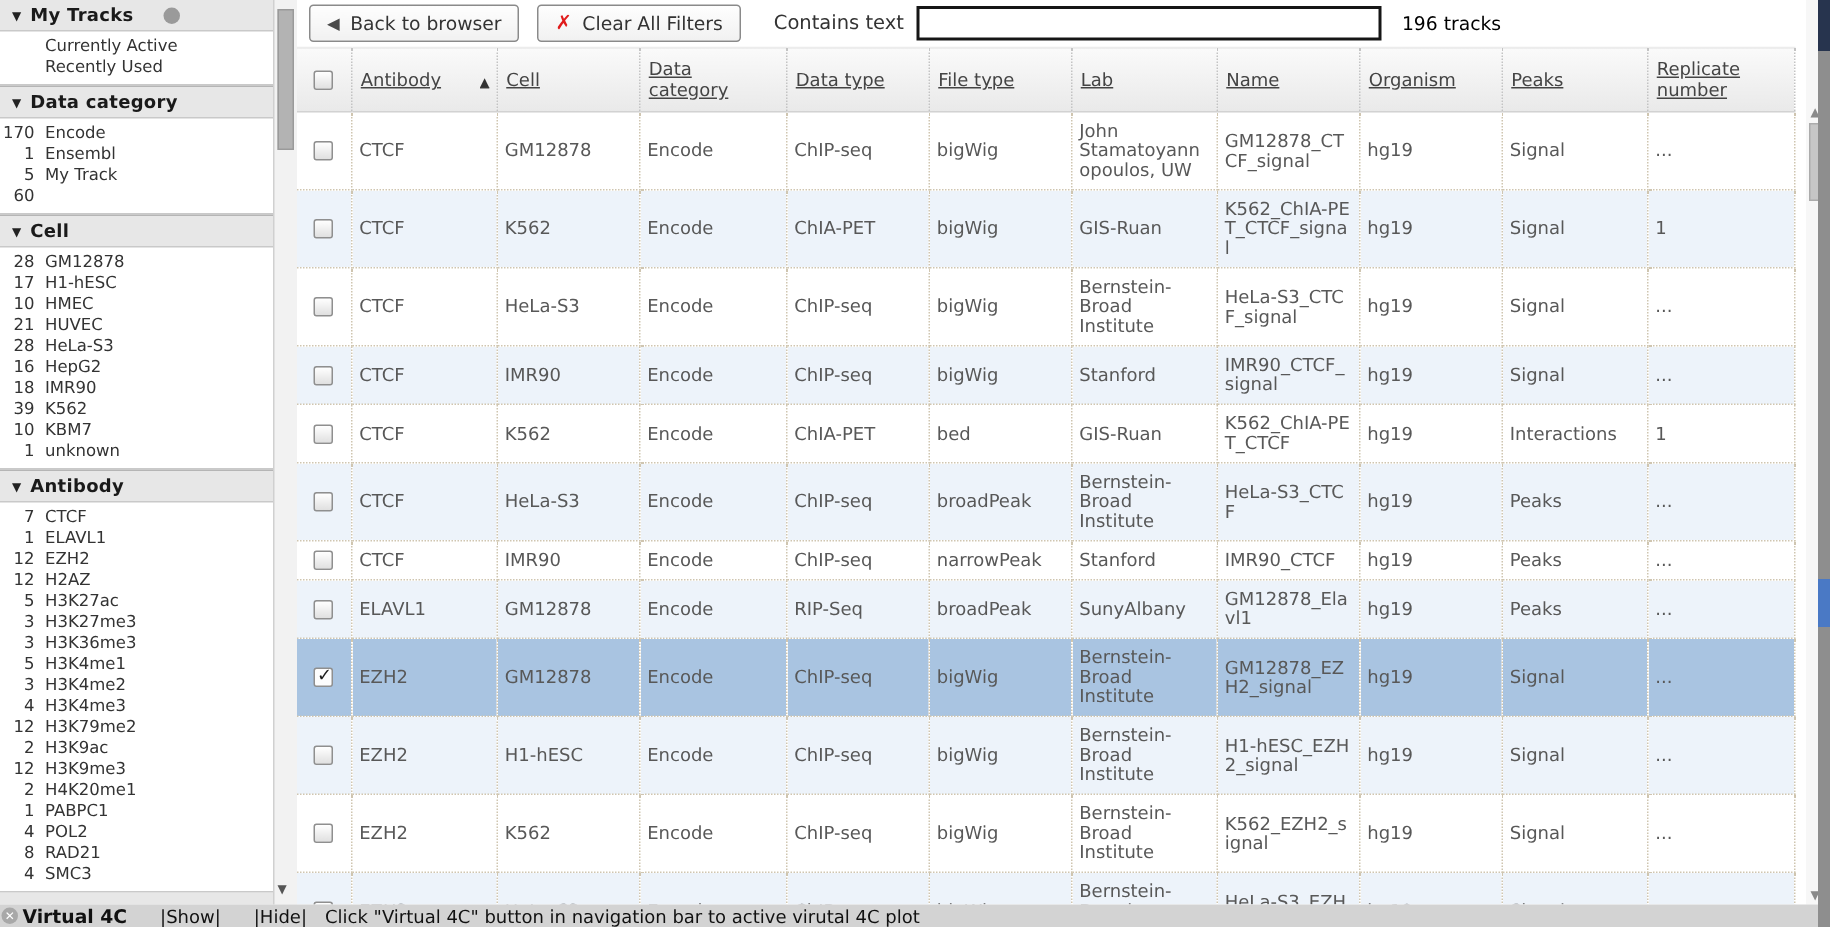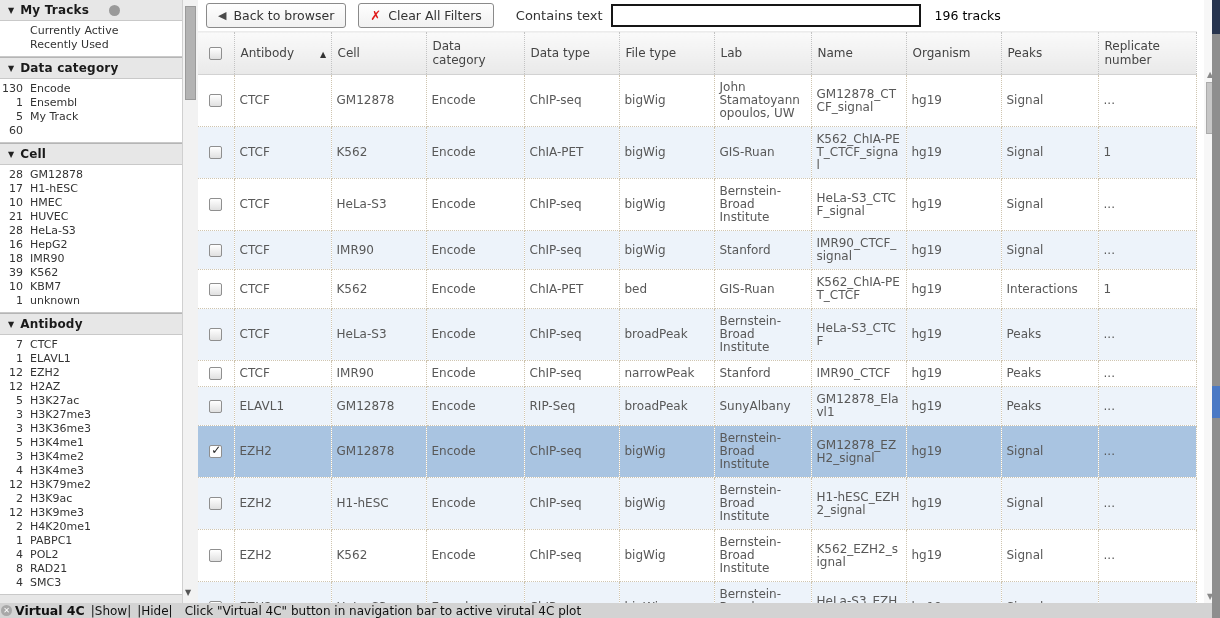--- a/index.html
+++ b/index.html
@@ -38,21 +38,21 @@
                     font-size:12px; padding:0 4px; font-family:inherit; }
   .track-count { font-size:12.5px; color:#000000; margin-left:14px; }
 
   
   .table-zone { flex:1; overflow:hidden; }
   table { border-collapse:collapse; table-layout:fixed; width:998px; }
   col.c-cb{width:36px} col.c1{width:97px} col.c2{width:95px} col.c3{width:98px} col.c4{width:95px}
   col.c5{width:95px} col.c6{width:97px} col.c7{width:95px} col.c8{width:95px} col.c9{width:97px} col.c10{width:98px}
   thead th { background:linear-gradient(#fafafa,#e9e9e9); border-bottom:1px solid #d2d2d2; border-top:1px solid #ececec;
              border-right:1px dotted #c3c3c3; font-size:12px; font-weight:normal; color:#444; text-align:left;
-             padding:7px 6px; height:33px; vertical-align:middle; }
+             padding:7px 6px; height:33px; vertical-align:middle;text-decoration:underline; }
   .sort { font-size:8px; color:#333; margin-left:26px; }
   tbody td { border-right:1px dotted #cfc5b0; border-bottom:1px dotted #cfc5b0; font-size:12px; color:#585858;
              padding:6px 5px; line-height:13px; vertical-align:middle; overflow:hidden; }
   tbody tr { background:#fff; }
   tbody tr:nth-child(even) { background:#edf3fa; }
   tbody tr.selected { background:#a9c4e1; }
   .col-name { word-break:break-all; }
   .col-lab { overflow-wrap:break-word; }
   .cb-col { text-align:center; }
   .cb { display:inline-block; width:13px; height:13px; border:1px solid #8f8f8f; border-radius:2px;
@@ -70,21 +70,21 @@
   .window-scrollbar { position:absolute; right:0; top:0; width:8px; height:618px; background:#8e8e8e; z-index:30; }
   .ws-thumb { position:absolute; top:0; left:0; width:8px; height:34px; background:#27344e; }
   .ws-marker { position:absolute; top:386px; left:0; width:8px; height:32px; background:#4a79c5; }
 
   
   .status-bar { position:absolute; left:0; top:603px; width:1213px; height:15px; background:#d3d3d3;
                 display:flex; align-items:center; font-size:12px; color:#111; z-index:20; overflow:hidden; }
   .close-ic { width:11px; height:11px; border-radius:50%; background:#a8a8a8; color:#fff; font-size:8px;
               line-height:11px; text-align:center; margin:0 3px 0 1px; flex:none; cursor:pointer; }
   .sb-title { font-weight:bold; font-size:12.5px; }
-  .sb-link { margin-left:6px; cursor:pointer; }
+  .sb-link { margin-left:22px; cursor:pointer; }
   .sb-msg { margin-left:12px; white-space:nowrap; }
 </style>
 </head>
 <body>
 
 <div class="app">
 
   <div class="sidebar">
     <div id="sections-host">
   <div class="section">
@@ -107,21 +107,21 @@
   </div>
 
   <div class="section">
     <div class="sec-header">
       <span class="tri">▼</span>
       <span class="sec-title">Data category</span>
 
     </div>
     <div class="sec-items">
   <div class="facet-item">
-    <span class="facet-count">130</span>
+    <span class="facet-count">170</span>
     <span class="facet-label">Encode</span>
   </div>
 
   <div class="facet-item">
     <span class="facet-count">1</span>
     <span class="facet-label">Ensembl</span>
   </div>
 
   <div class="facet-item">
     <span class="facet-count">5</span>

